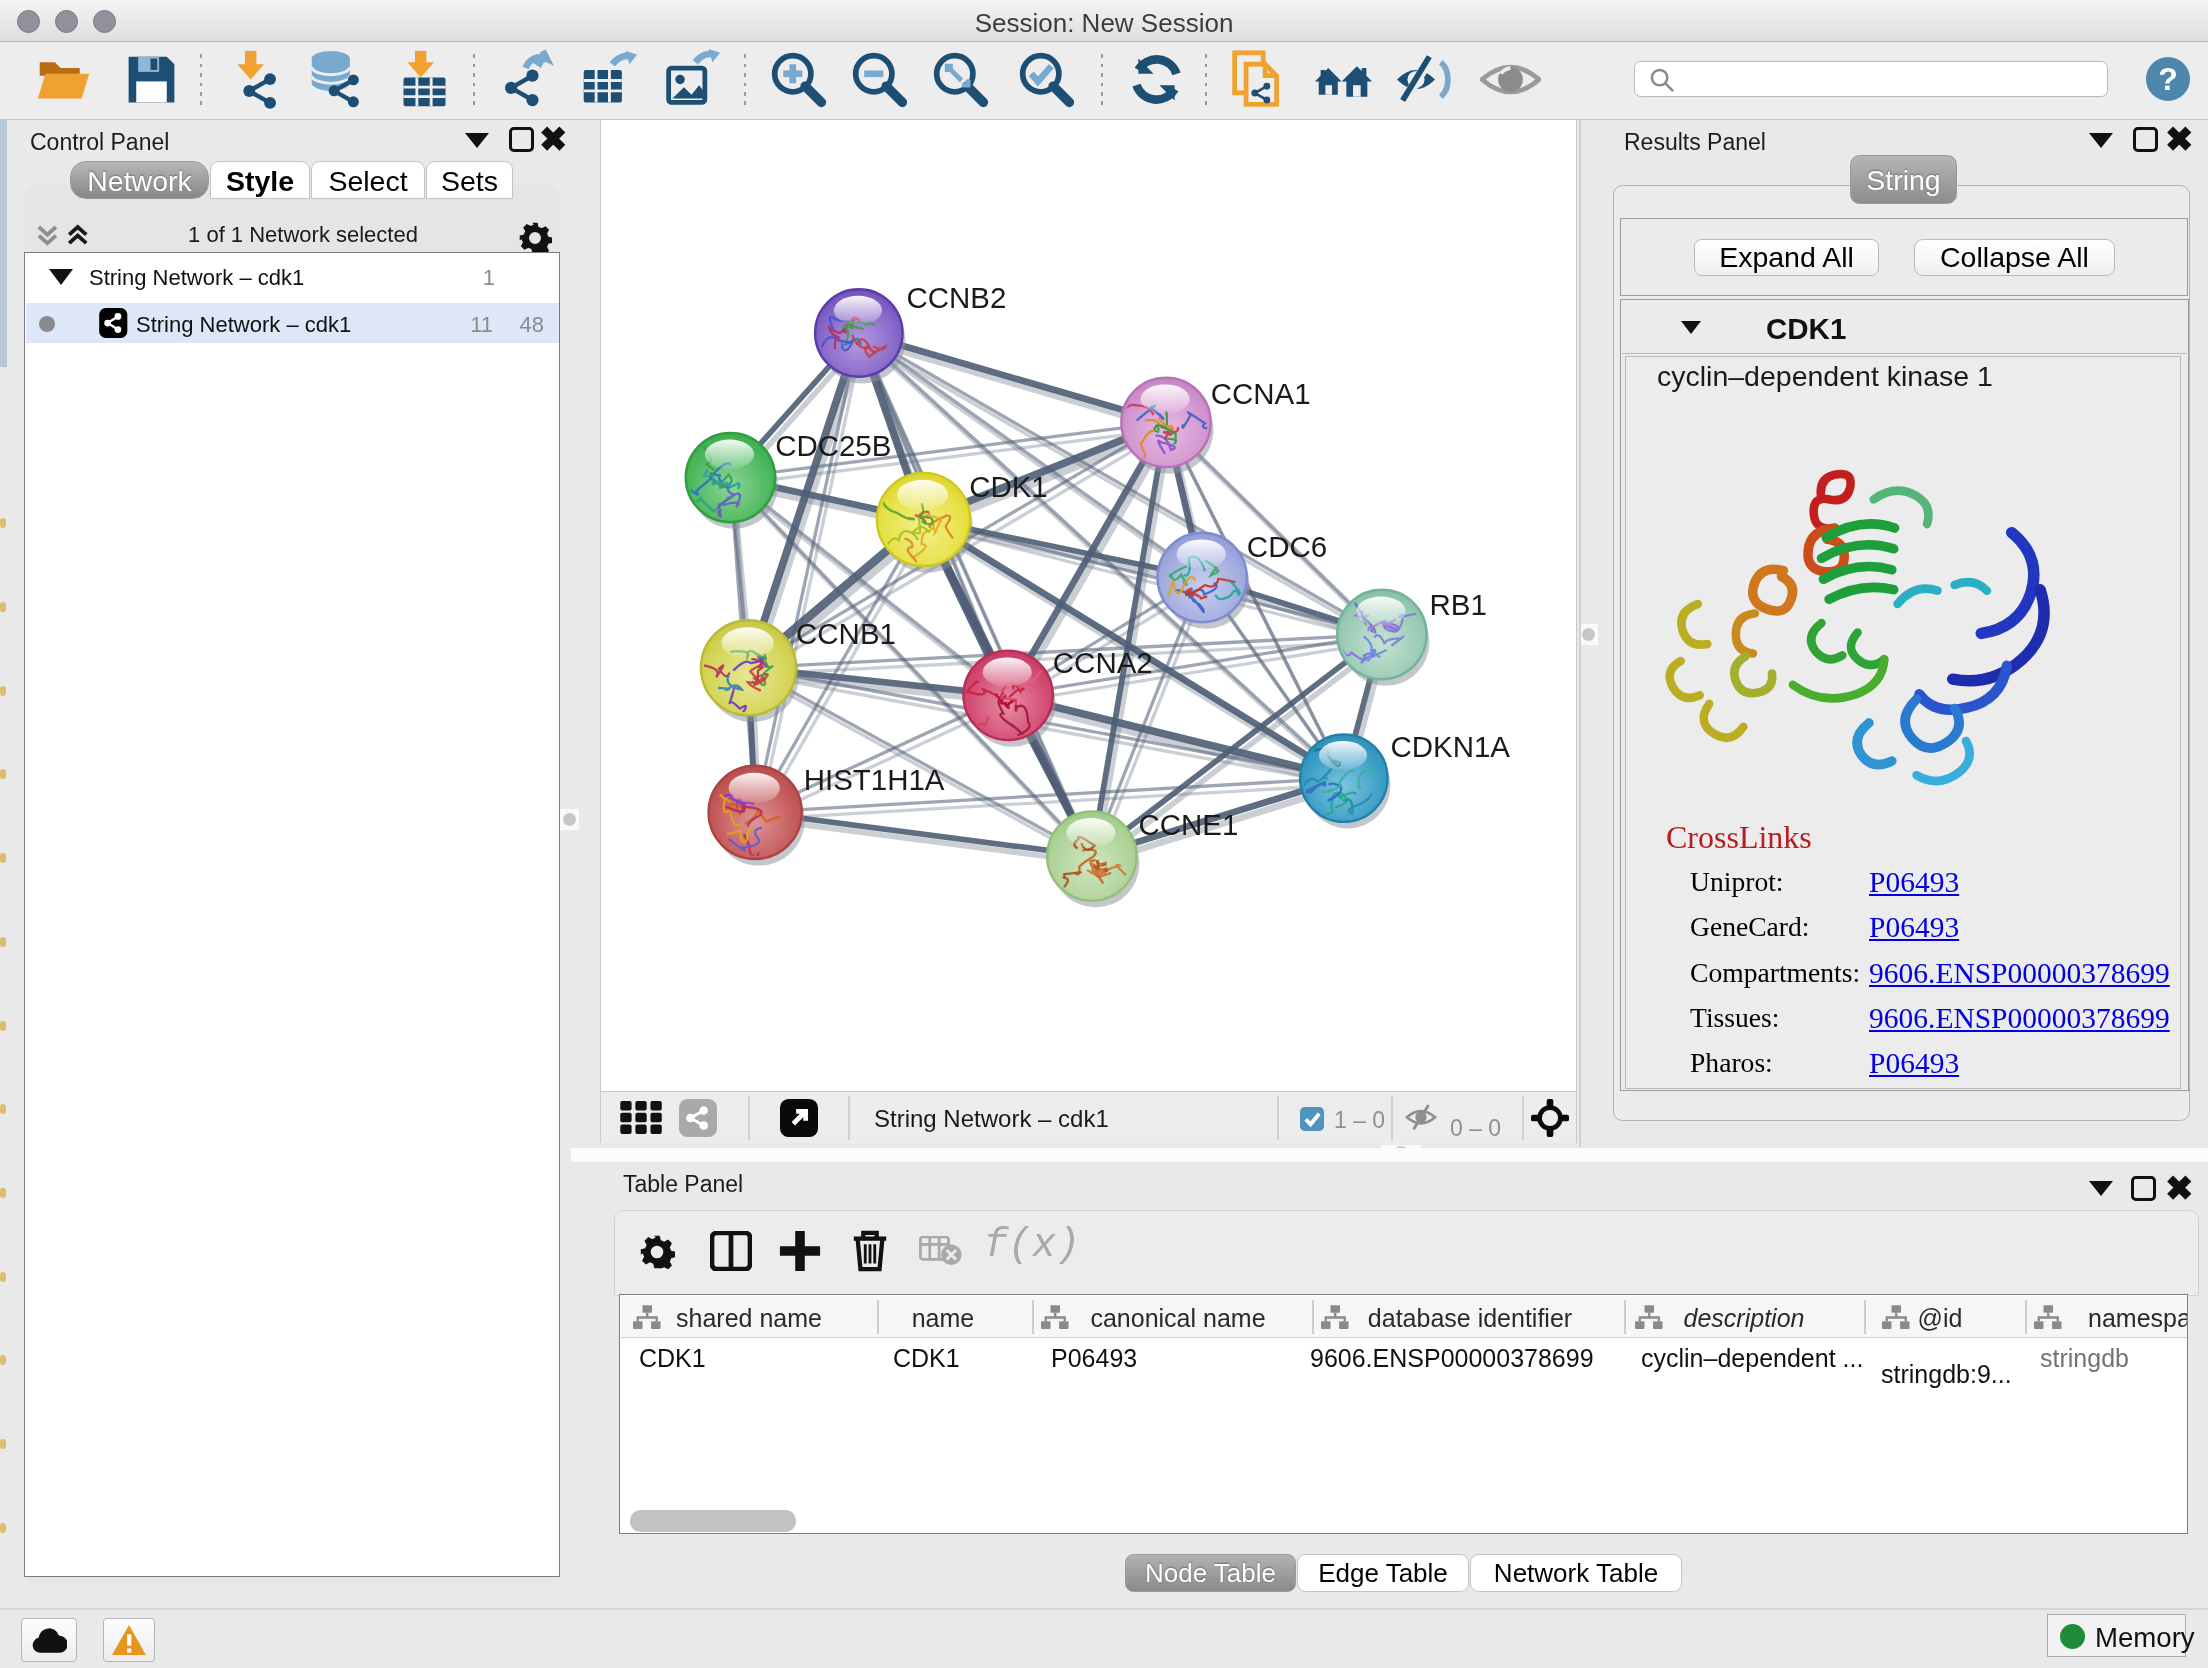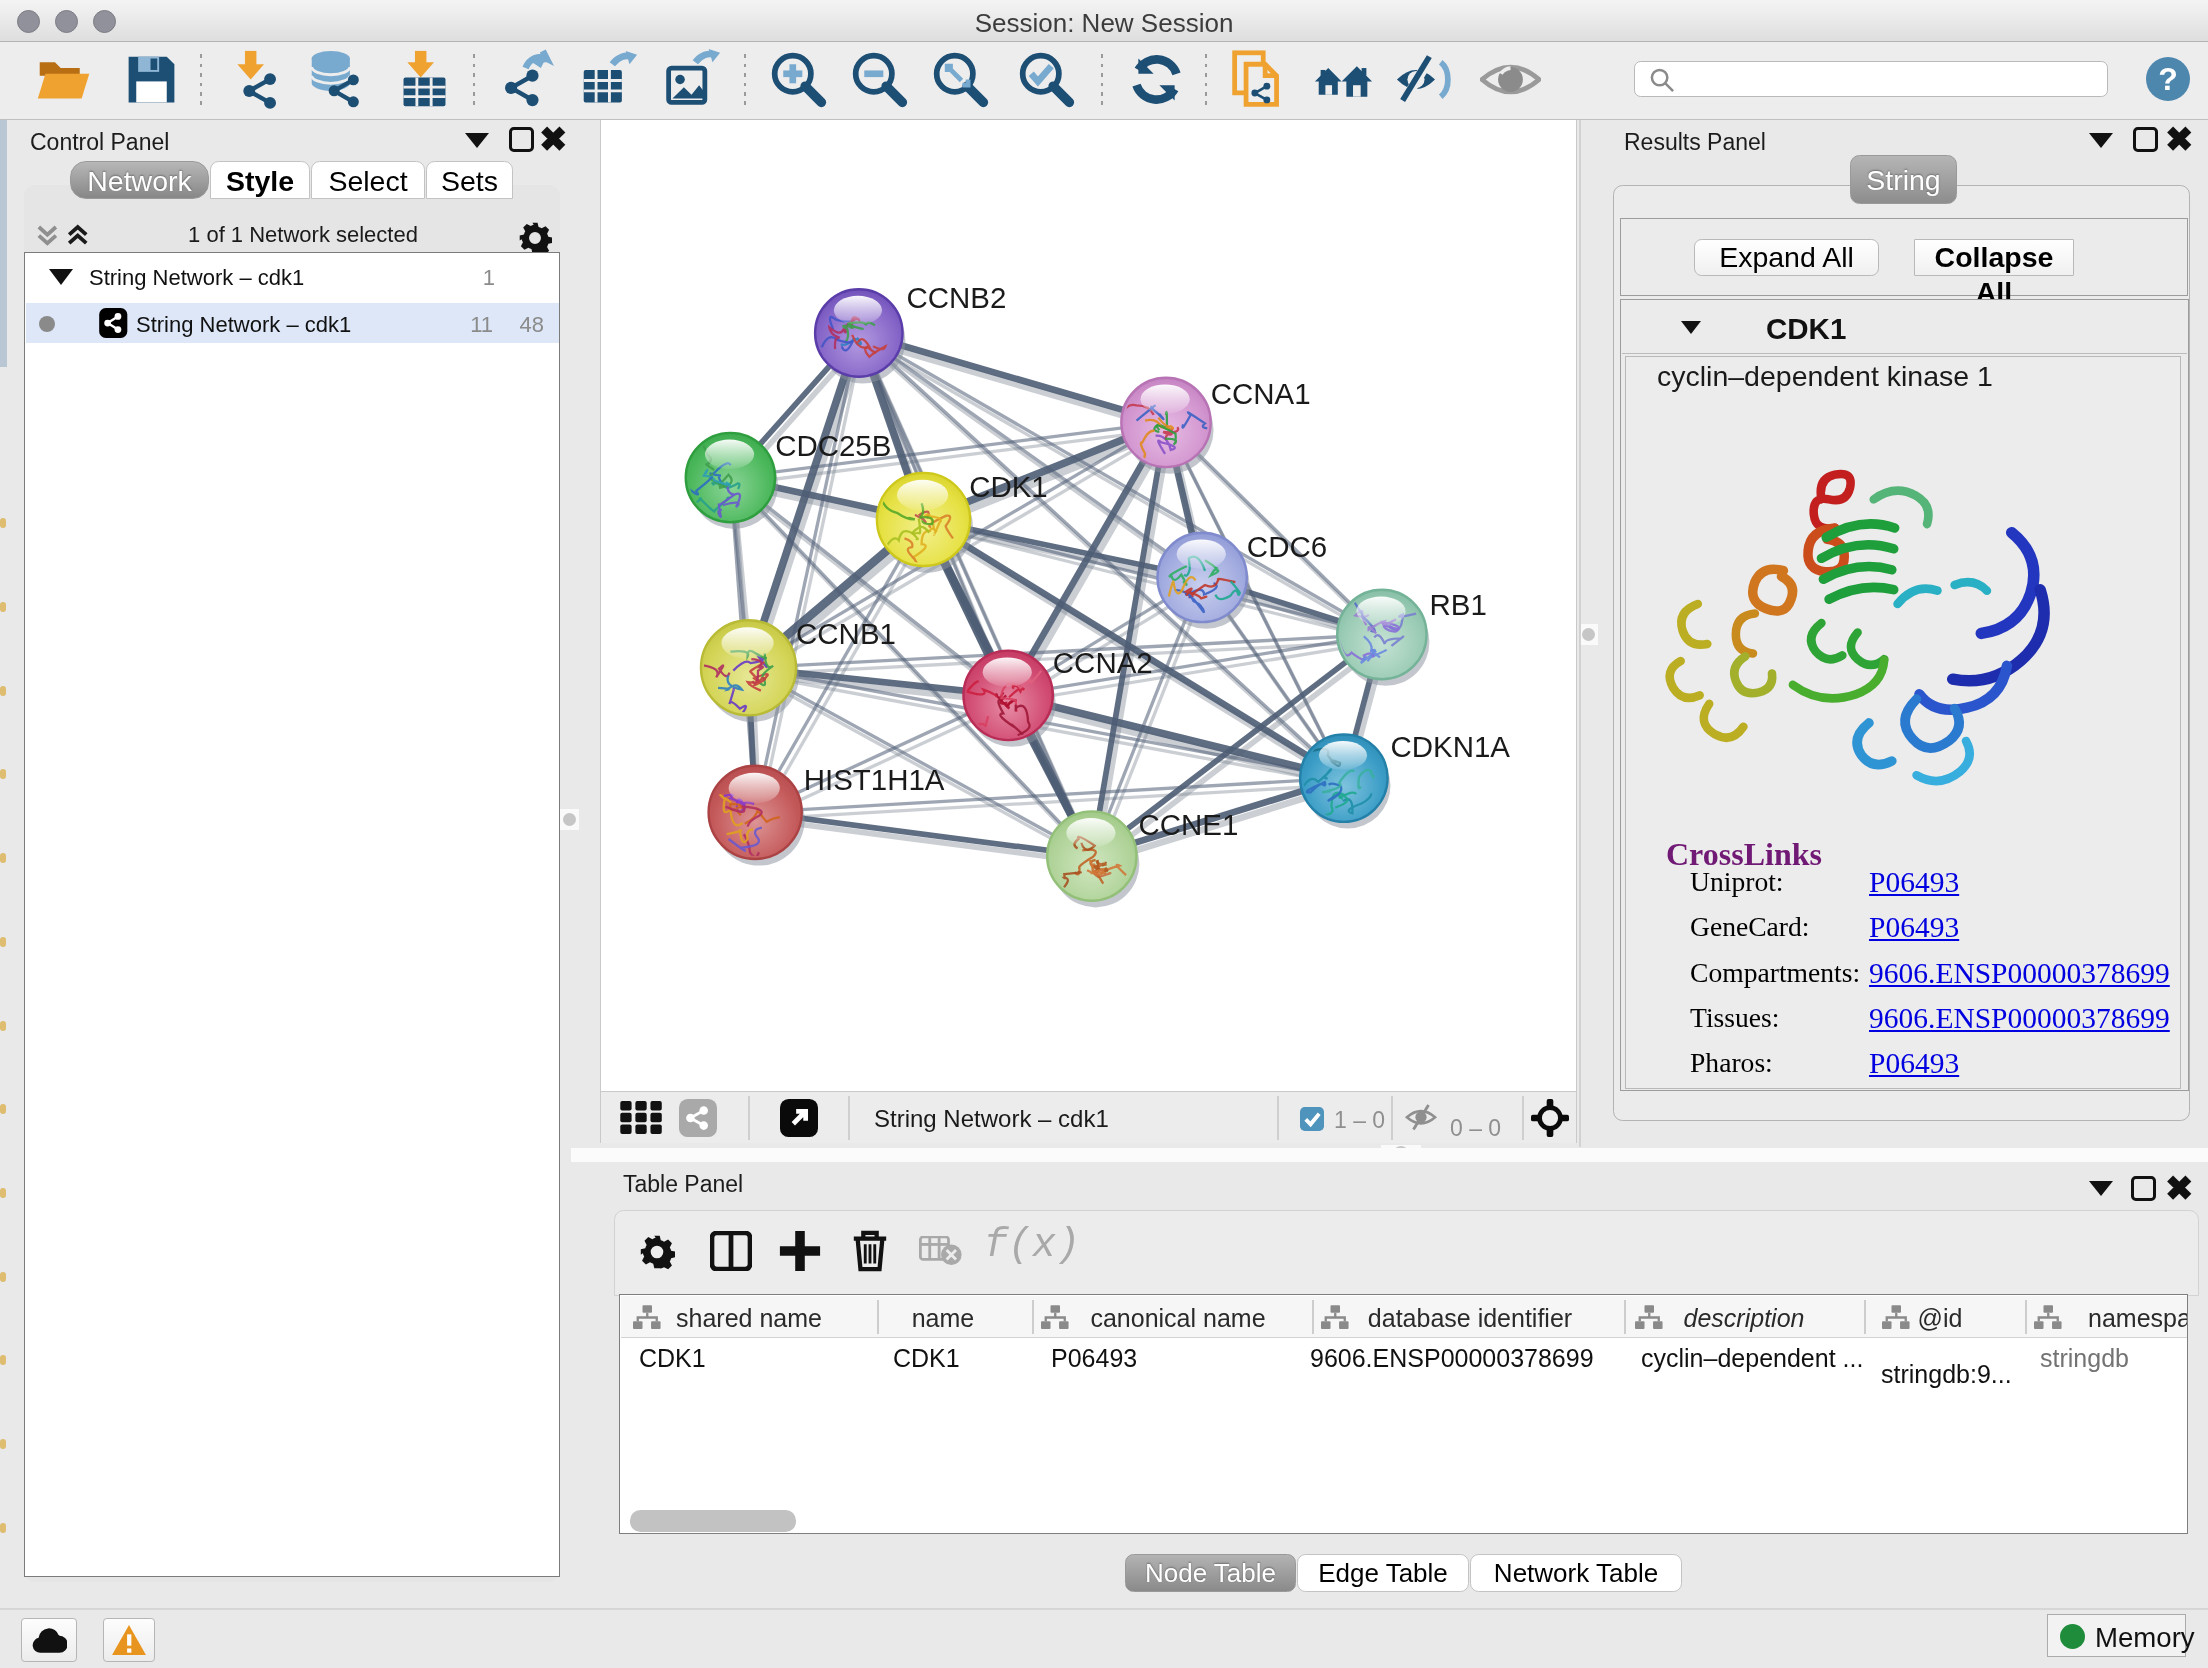--- a/index.html
+++ b/index.html
@@ -716,21 +716,21 @@
 <div class="abs" style="left:563px; top:813px; width:13.3px; height:13.3px; border-radius:50%; background:#c6c6c6;"></div>
 <div class="abs" style="left:1579px; top:120px; width:1.9px; height:1027px; background:#d2d2d2;"></div>
 <div class="abs panel-title" style="left:1624px; top:129px;">Results Panel</div>
 <div class="abs ptri" style="left:2089px; top:133px;"></div>
 <div class="abs psq" style="left:2133px; top:127px;"></div>
 <div class="abs px" style="left:2165px; top:127px;">✖</div>
 <div class="abs" style="left:1613px; top:185px; width:577px; height:936px; background:#ebebeb;border:1.9px solid #b3b3b3; border-radius:9.5px;"></div>
 <div class="abs" style="left:1850px; top:155px; width:107px; height:49px; border-radius:9.5px;background:linear-gradient(#b5b5b5,#8d8d8d); border:1px solid #9a9a9a; color:#fff; font-size:28.5px;text-align:center; line-height:48px; text-shadow:0 -1px 1.9px rgba(0,0,0,.35);">String</div>
 <div class="abs" style="left:1620px; top:218px; width:568px; height:78px; border:1.9px solid #9c9c9c; background:#ebebeb;"></div>
 <div class="abs" style="left:1694px; top:239px; width:185px; height:37px; background:linear-gradient(#ffffff,#f0f0f0);border:1px solid #b9b9b9; border-radius:7.6px; font-size:28.5px; text-align:center; line-height:35px; color:#000;">Expand All</div>
-<div class="abs" style="left:1914px; top:239px; width:160px; height:37px; background:linear-gradient(#ffffff,#f0f0f0);border:1px solid #b9b9b9; border-radius:1px; font-size:28.5px; text-align:center; line-height:35px; color:#000;font-weight:bold;">Collapse All</div>
+<div class="abs" style="left:1914px; top:239px; width:201px; height:37px; background:linear-gradient(#ffffff,#f0f0f0);border:1px solid #b9b9b9; border-radius:9px; font-size:28.5px; text-align:center; line-height:35px; color:#000;">Collapse All</div>
 <div class="abs" style="left:1620px; top:299px; width:569px; height:792px; border:1.9px solid #9c9c9c; background:#ebebeb;"></div>
 <div class="abs" style="left:1622px; top:301px; width:565px; height:53px; border-bottom:1.9px solid #bcbcbc;"></div>
 <div class="abs" style="left:1681px; top:321px; width:0; height:0; border-left:10.5px solid transparent;border-right:10.5px solid transparent; border-top:13.3px solid #111;"></div>
 <div class="abs" style="left:1766px; top:312px; font-size:29.5px; font-weight:bold; color:#111;">CDK1</div>
 <div class="abs" style="left:1625px; top:356px; width:556px; height:733px; border:1px solid #b9b9b9; background:#ececec;"></div>
 <div class="abs" style="left:1657px; top:360px; font-size:28.5px; color:#1a1a1a;">cyclin–dependent kinase 1</div>
 <svg class="abs" style="left:1631px; top:409px;" width="476" height="409" viewBox="0 0 500 430">
     <g fill="none" stroke-linecap="round">
       <path d="M200 95 q-4 -22 14 -26 q20 -4 16 14 q-4 16 -22 12 q-18 -4 -16 16 q2 18 22 14" stroke="#c41f1f" stroke-width="9"></path>
       <path d="M214 125 q-26 2 -28 24 q-2 20 18 22 q20 2 20 -16 q0 -16 -18 -18" stroke="#cc4d1c" stroke-width="10"></path>
@@ -744,21 +744,21 @@
       <path d="M280 205 q18 -22 42 -14 M340 185 q20 -8 34 6" stroke="#2ab0c4" stroke-width="9"></path>
       <path d="M255 95 q22 -16 44 -4 q18 10 12 30" stroke="#55b477" stroke-width="9"></path>
       <path d="M400 130 q32 26 20 64 q-12 36 -52 42" stroke="#2336c0" stroke-width="12"></path>
       <path d="M430 190 q14 44 -20 74 q-32 28 -72 20" stroke="#1e2cae" stroke-width="12"></path>
       <path d="M395 270 q-6 36 -42 44 q-34 8 -50 -14" stroke="#2a55cc" stroke-width="11"></path>
       <path d="M300 305 q-22 22 -4 42 q16 18 38 2 q18 -14 6 -34" stroke="#2a7ad0" stroke-width="10"></path>
       <path d="M250 330 q-20 16 -8 34 q12 16 32 6" stroke="#2f94d4" stroke-width="10"></path>
       <path d="M300 385 q24 14 46 -4 q16 -14 6 -32" stroke="#38aede" stroke-width="9"></path>
     </g>
   </svg>
-<div class="abs serif" style="left:1666px; top:836px; font-size:32px; font-weight:bold; color:#701a75;">CrossLinks</div>
+<div class="abs serif" style="left:1666px; top:819px; font-size:32px; font-weight:normal; color:#b91c1c;">CrossLinks</div>
 <div class="abs serif" style="left:1690px; top:866px; font-size:27.6px; color:#000;">Uniprot:</div>
 <div class="abs serif" style="left:1869px; top:866px; font-size:29.5px;"><a class="lk">P06493</a></div>
 <div class="abs serif" style="left:1690px; top:911px; font-size:27.6px; color:#000;">GeneCard:</div>
 <div class="abs serif" style="left:1869px; top:911px; font-size:29.5px;"><a class="lk">P06493</a></div>
 <div class="abs serif" style="left:1690px; top:957px; font-size:27.6px; color:#000;">Compartments:</div>
 <div class="abs serif" style="left:1869px; top:957px; font-size:29.5px;"><a class="lk">9606.ENSP00000378699</a></div>
 <div class="abs serif" style="left:1690px; top:1002px; font-size:27.6px; color:#000;">Tissues:</div>
 <div class="abs serif" style="left:1869px; top:1002px; font-size:29.5px;"><a class="lk">9606.ENSP00000378699</a></div>
 <div class="abs serif" style="left:1690px; top:1047px; font-size:27.6px; color:#000;">Pharos:</div>
 <div class="abs serif" style="left:1869px; top:1047px; font-size:29.5px;"><a class="lk">P06493</a></div>

